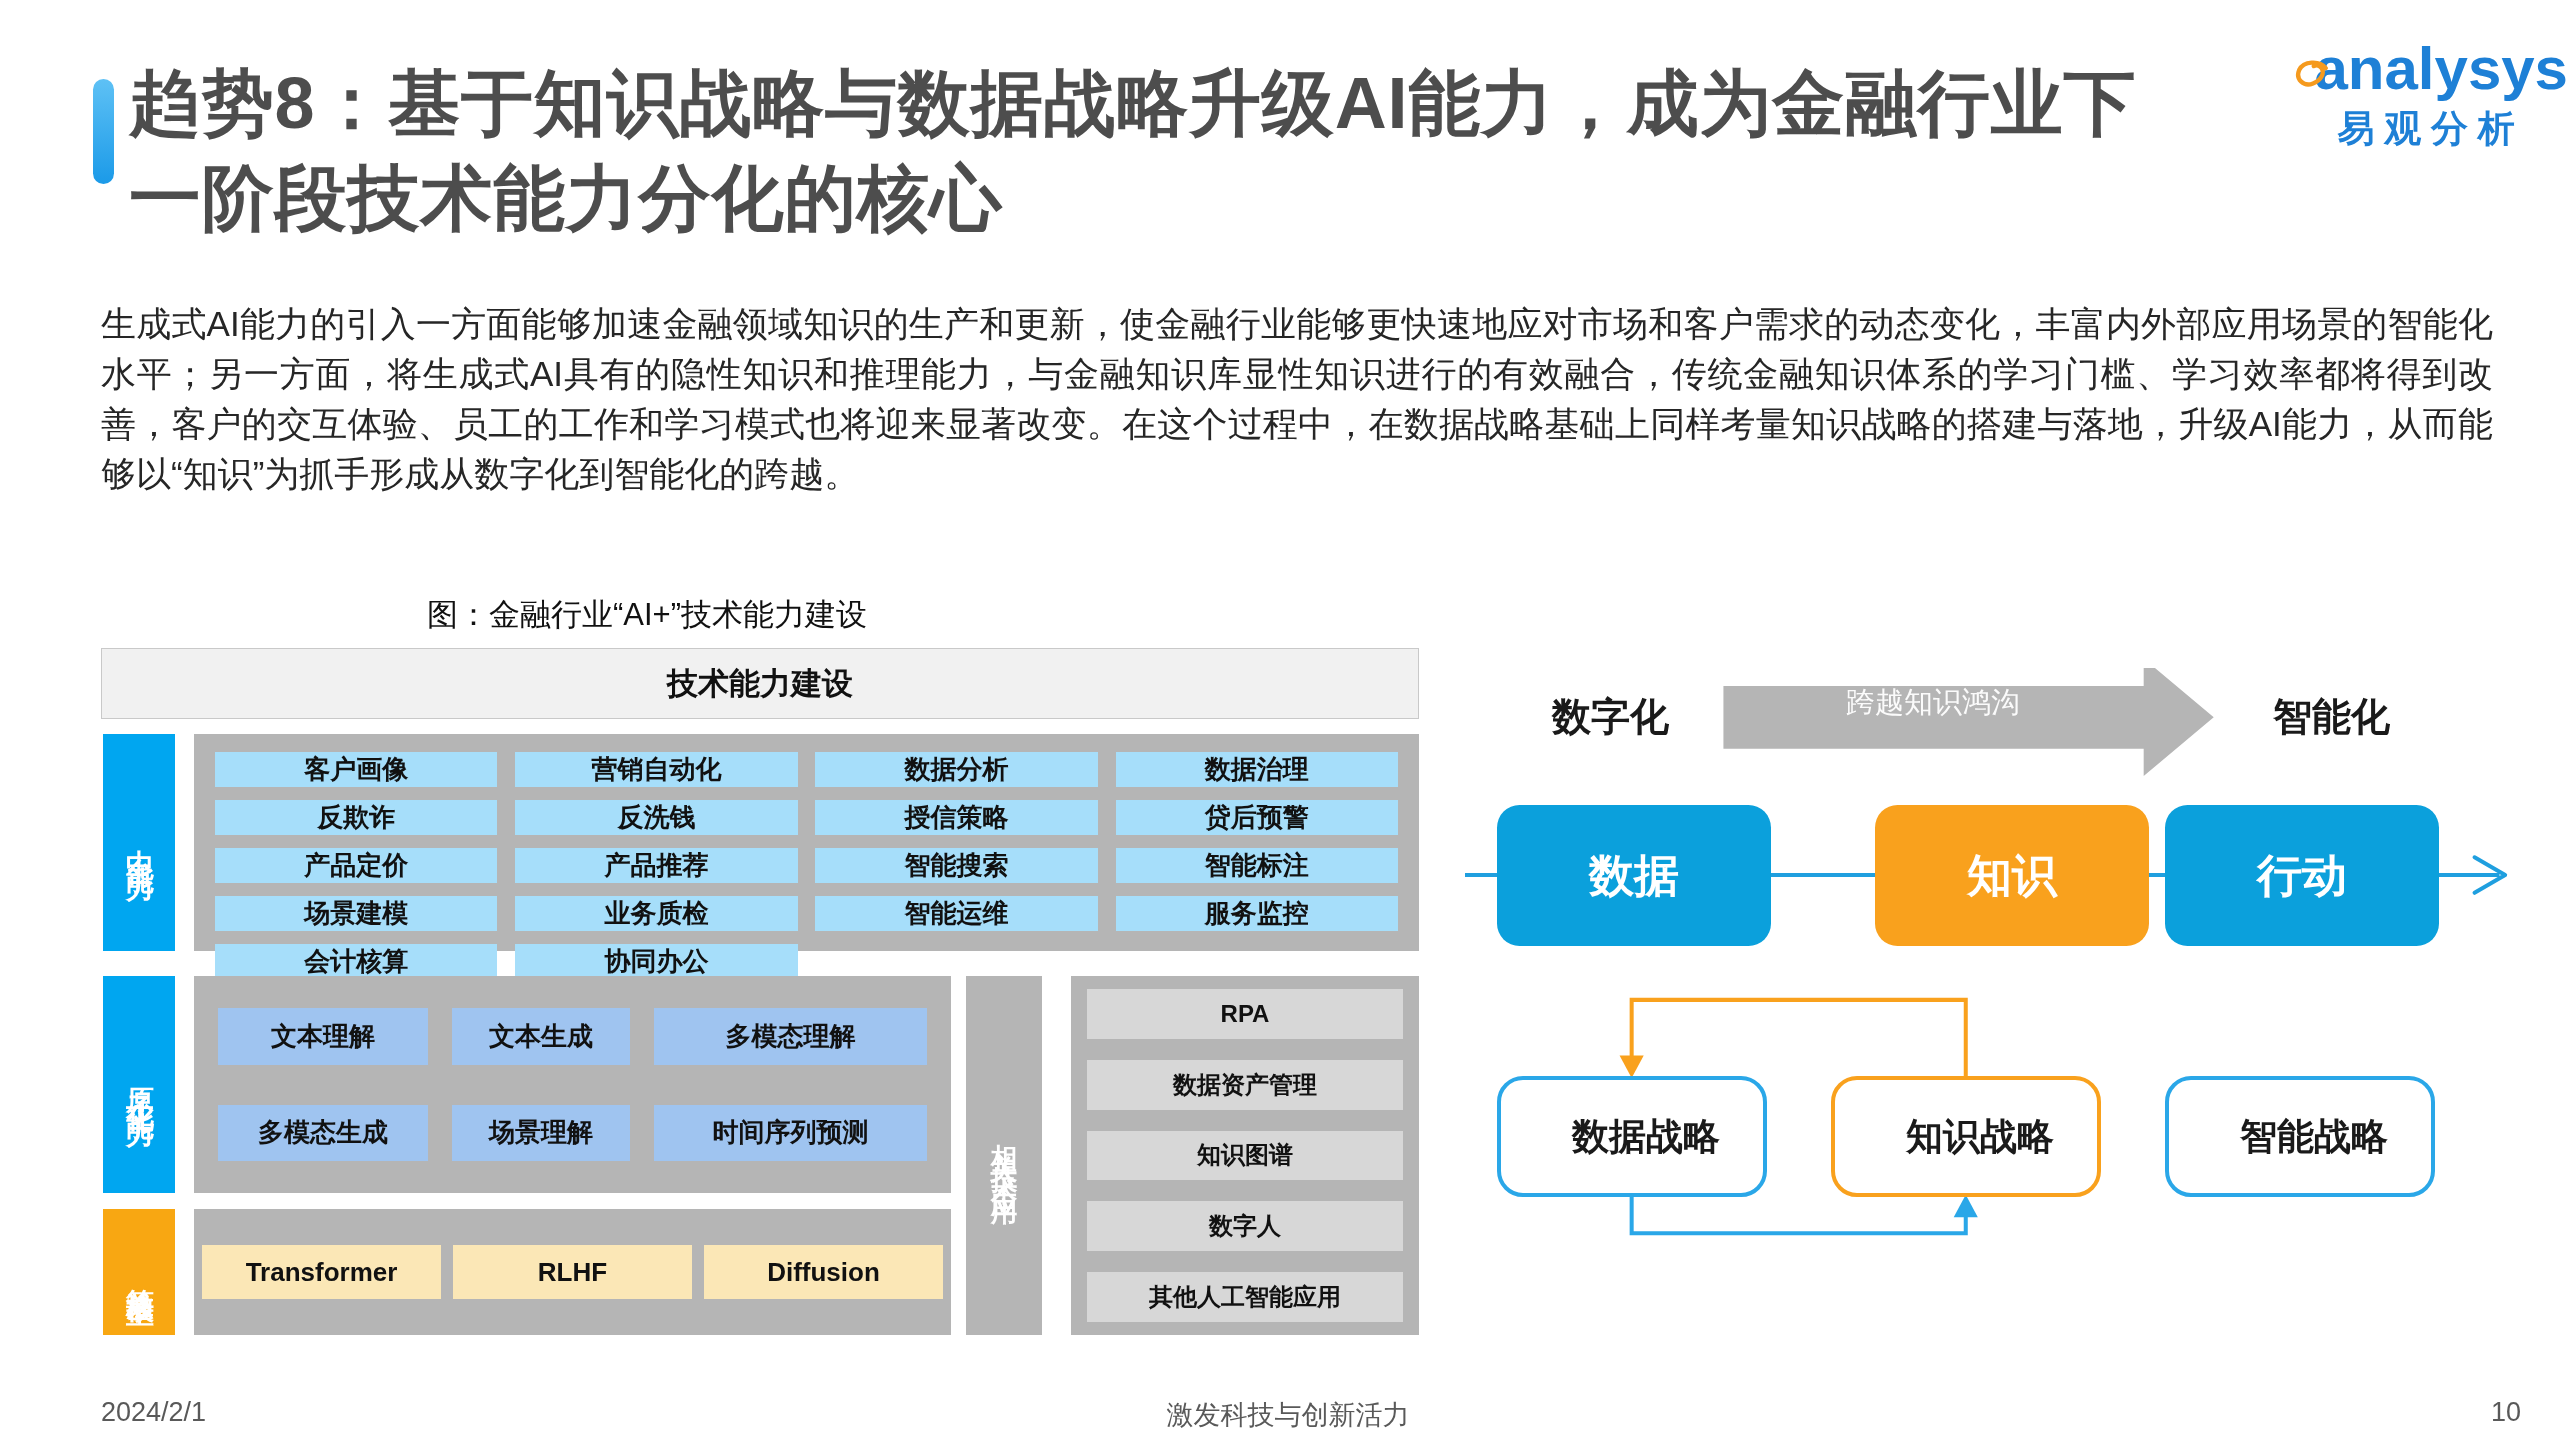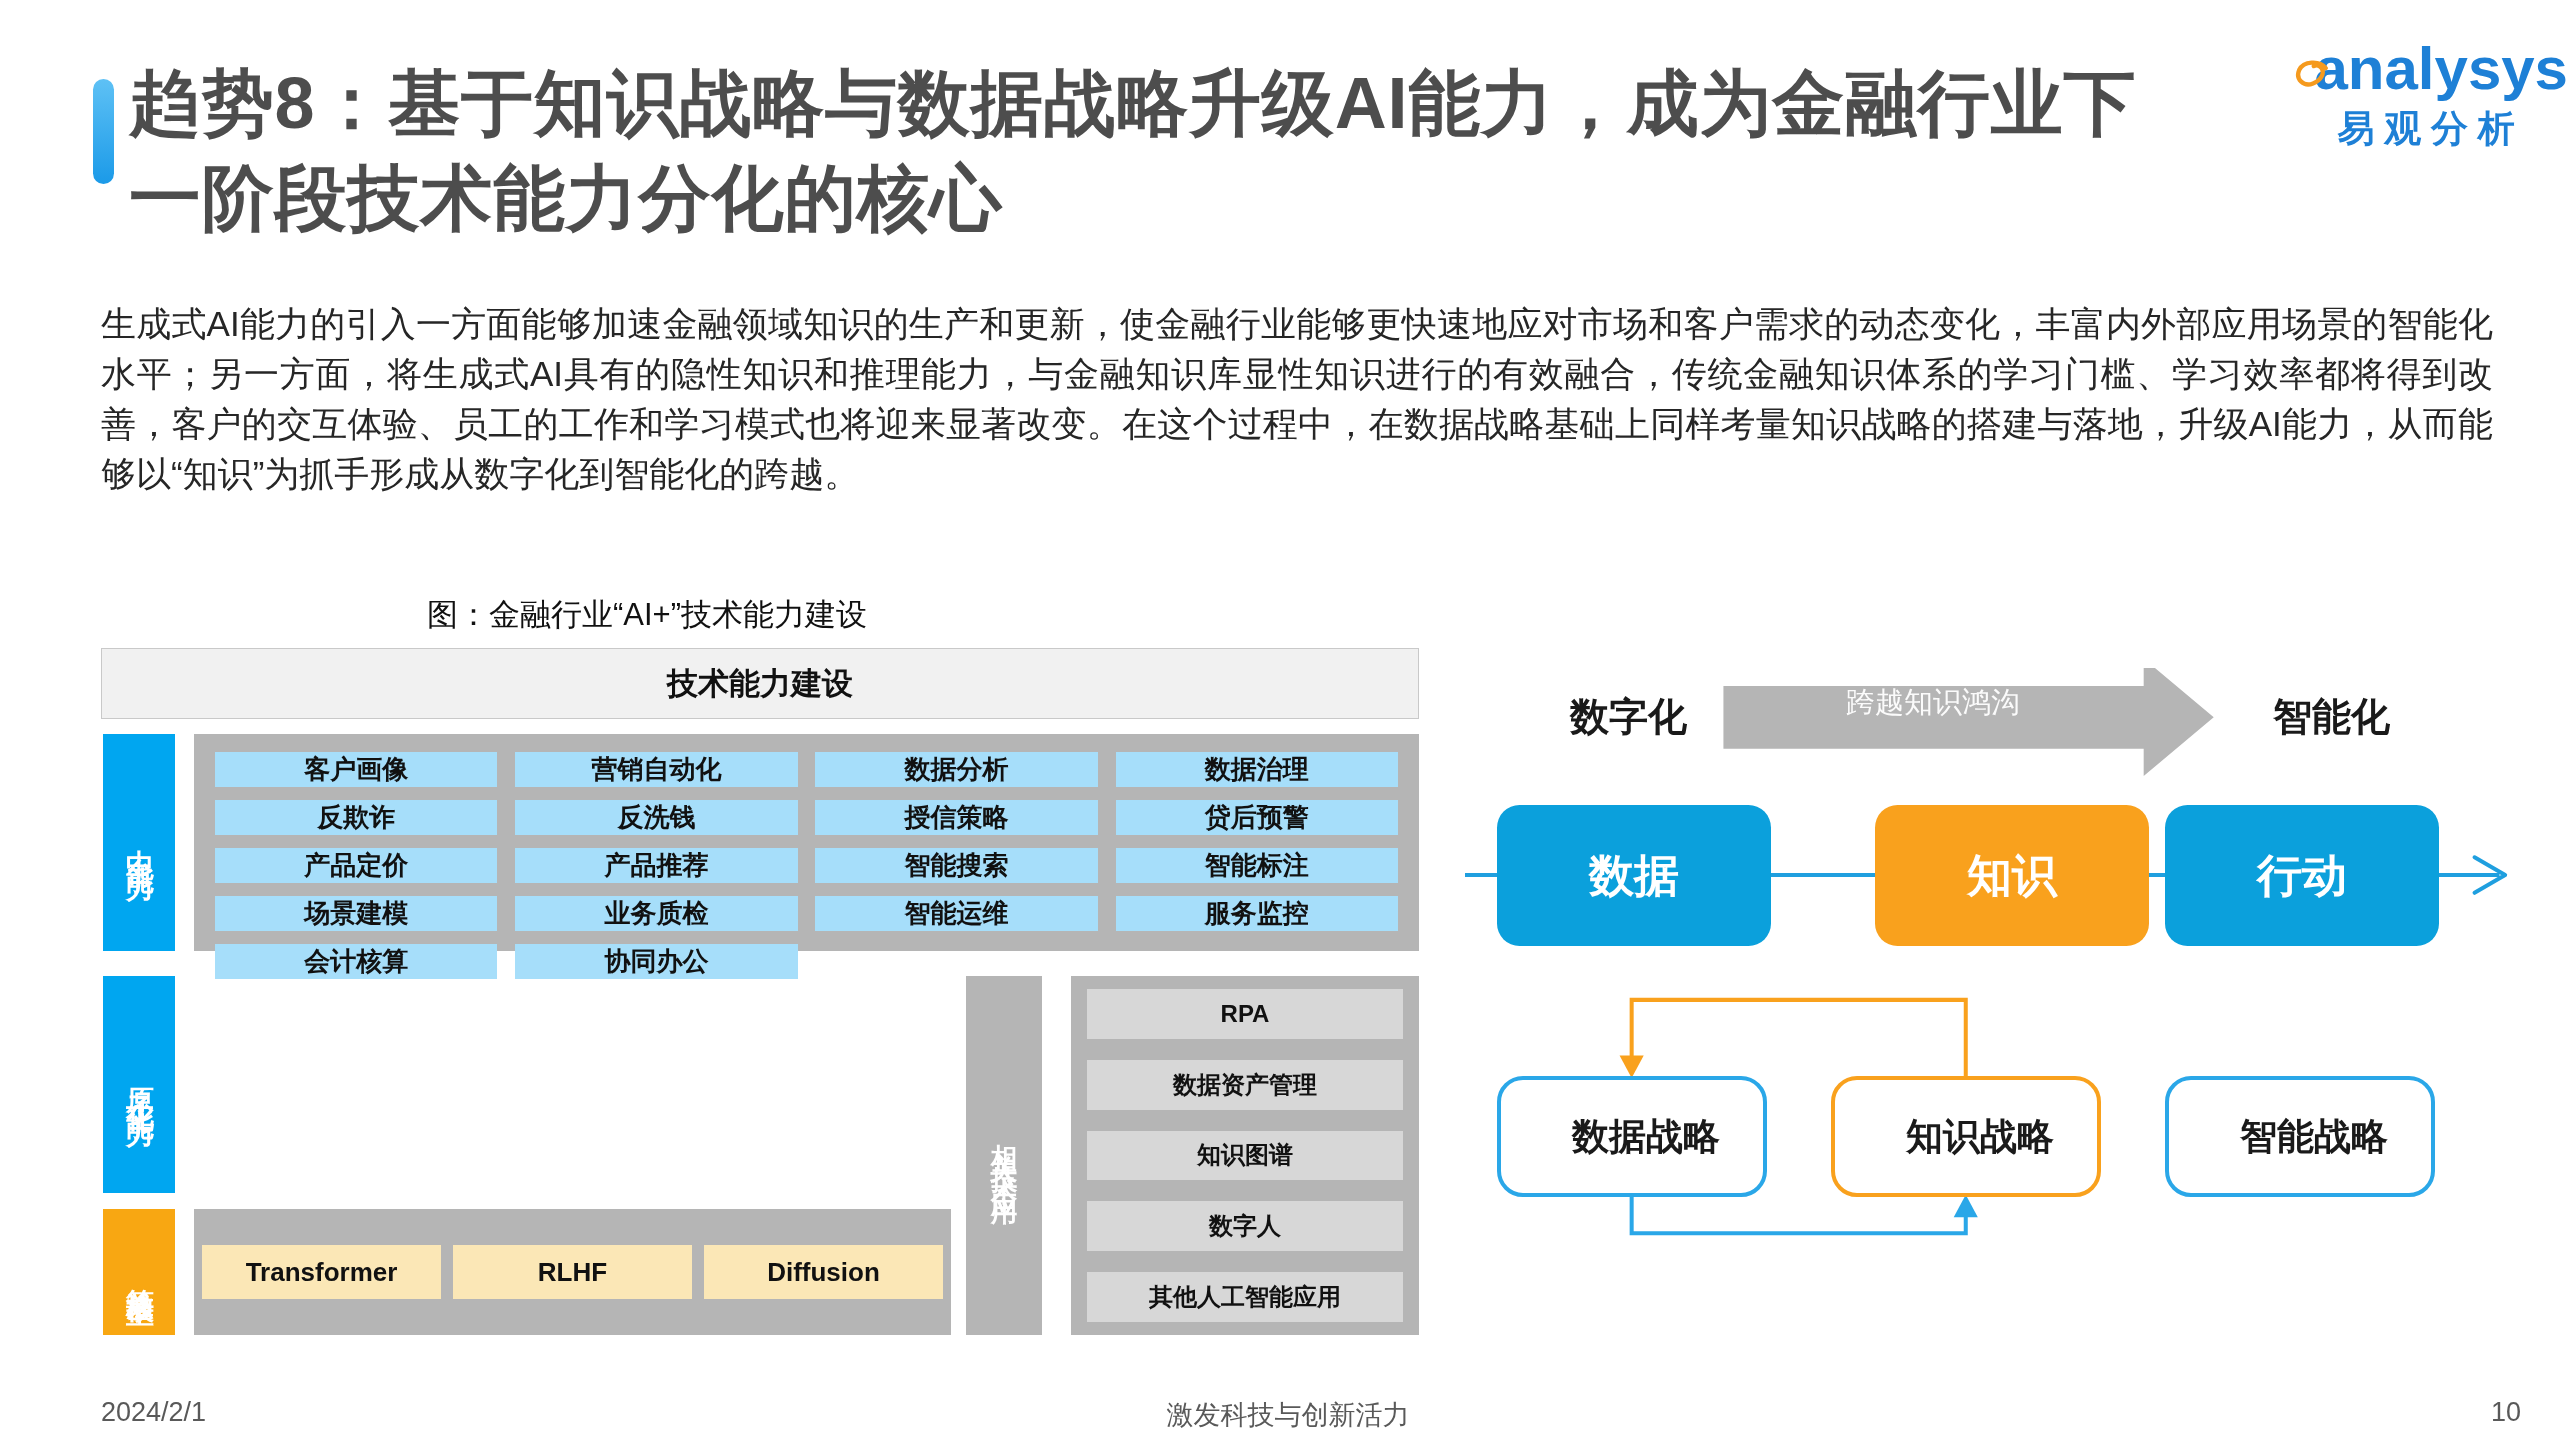--- a/index.html
+++ b/index.html
@@ -64,21 +64,21 @@
   .cell.peri  { background:#9fc4f0; }
   .cell.cream { background:#fbe7b6; }
   .cell.lgray { background:#d7d7d7; font-size:24px; }
 
   
   .flowchart { position:absolute; left:1465px; top:668px; width:1111px; height:580px; }
   .flow-svg { position:absolute; left:0; top:0; }
 
   .end-label { position:absolute; top:24px; height:50px; display:flex; align-items:center;
     font-size:39px; font-weight:bold; color:#1a1a1a; }
-  .end-label.l1 { left:87px;margin-left:18px; }
+  .end-label.l1 { left:87px; }
   .end-label.l2 { left:808px; }
   .gap-label { position:absolute; left:258px; top:3px; width:420px; height:63px;
     display:flex; align-items:center; justify-content:center;
     color:rgba(255,255,255,.95); font-size:29px; }
 
   .stage { position:absolute; top:137px; width:274px; height:141px; border-radius:22.5px;
     display:flex; align-items:center; justify-content:center;
     color:#fff; font-size:45px; font-weight:bold; background:#0ba0dc; }
   .stage.s1 { left:32px; }
   .stage.s2 { left:366px; background:#f9a11d;margin-left:44px; }
@@ -140,20 +140,29 @@
       <div class="cell sky">智能标注</div>
       <div class="cell sky">场景建模</div>
       <div class="cell sky">业务质检</div>
       <div class="cell sky">智能运维</div>
       <div class="cell sky">服务监控</div>
       <div class="cell sky">会计核算</div>
       <div class="cell sky">协同办公</div>
     </div>
 
   <div class="vlabel blue lbl-atomic">原子化能力</div>
+  <div class="panel grid-atomic">
+
+  <div class="cell peri">文本理解</div>
+      <div class="cell peri">文本生成</div>
+      <div class="cell peri">多模态理解</div>
+      <div class="cell peri">多模态生成</div>
+      <div class="cell peri">场景理解</div>
+      <div class="cell peri">时间序列预测</div>
+    </div>
 
   <div class="vlabel orange lbl-algo">算法模型</div>
   <div class="panel grid-algo">
 
   <div class="cell cream">Transformer</div>
       <div class="cell cream">RLHF</div>
       <div class="cell cream">Diffusion</div>
     </div>
 
   <div class="vlabel gray lbl-related">相关技术应用</div>

